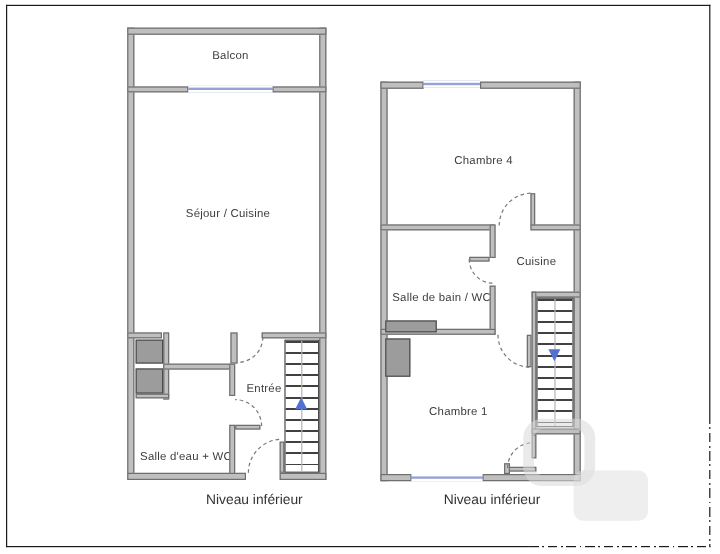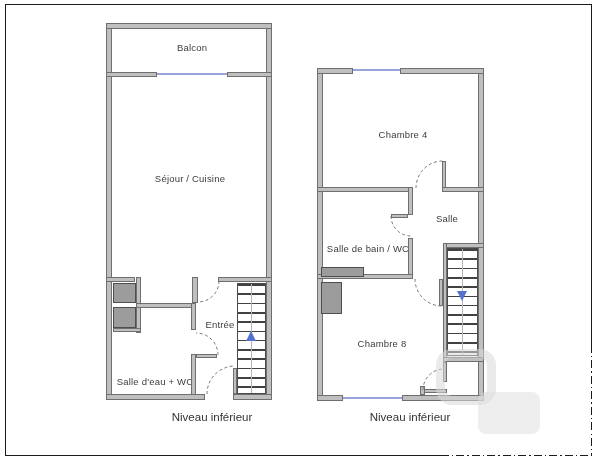--- a/index.html
+++ b/index.html
@@ -102,23 +102,23 @@
   <div class="stairs" style="left:447px;top:248px;width:31px;height:108px"></div>
   <div class="rail" style="left:462px;top:249px;height:106px"></div>
   <div class="arrow-down" style="left:457px;top:291px"></div>
 
   <div class="w" style="left:443px;top:357px;width:41px;height:5px"></div>
   <div class="w" style="left:443px;top:362px;width:4px;height:20px"></div>
   <div class="w" style="left:424px;top:389px;width:23px;height:4px"></div>
   <div class="w" style="left:420px;top:386px;width:5px;height:9px"></div>
 
   <div class="room-label" style="left:403px;top:134px">Chambre 4</div>
-  <div class="room-label" style="left:447px;top:218px">Salle</div>
+  <div class="room-label" style="left:447px;top:218px">Cuisine</div>
   <div class="room-label" style="left:368px;top:248px">Salle de bain / WC</div>
-  <div class="room-label" style="left:382px;top:343px">Chambre 8</div>
+  <div class="room-label" style="left:382px;top:343px">Chambre 1</div>
   <div class="caption" style="left:410px;top:411px">Niveau inférieur</div>
 
   <svg class="arcs" width="600" height="462" viewBox="0 0 600 462">
     <g fill="none" stroke="#777777" stroke-width="1" stroke-dasharray="3 2.5">
       <path d="M219 281 A21 21 0 0 1 198 302"></path>
       <path d="M218 355 A22 22 0 0 0 196 333"></path>
       <path d="M207 394 A28 28 0 0 1 235 366"></path>
       <path d="M416 188 A27 27 0 0 1 443 161"></path>
       <path d="M391 216 A20 20 0 0 0 411 236"></path>
       <path d="M415 279 A27 27 0 0 0 442 306"></path>

